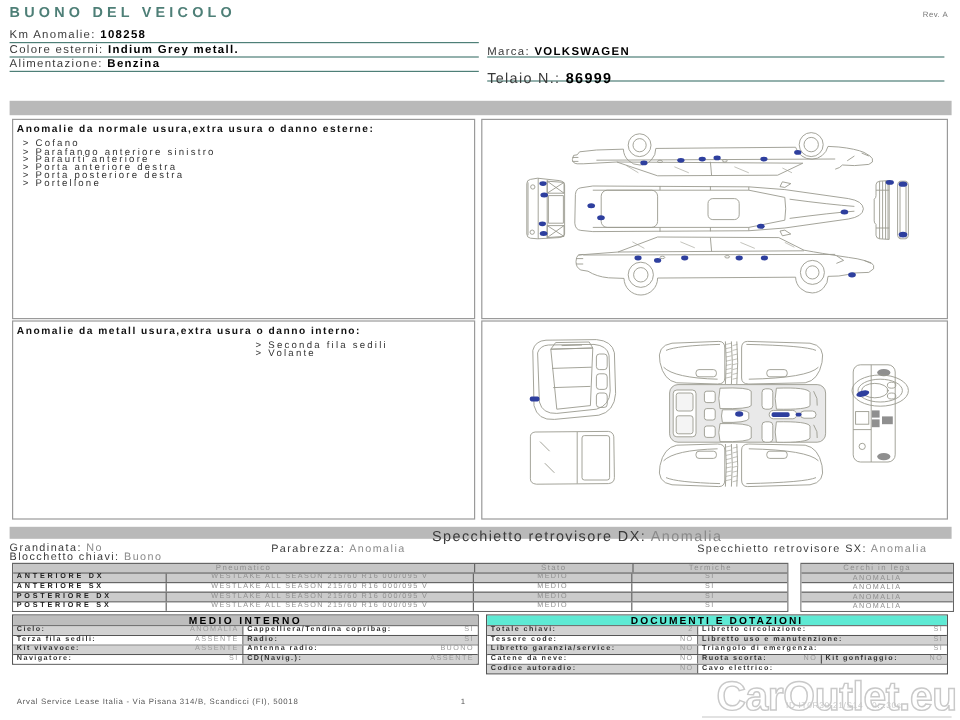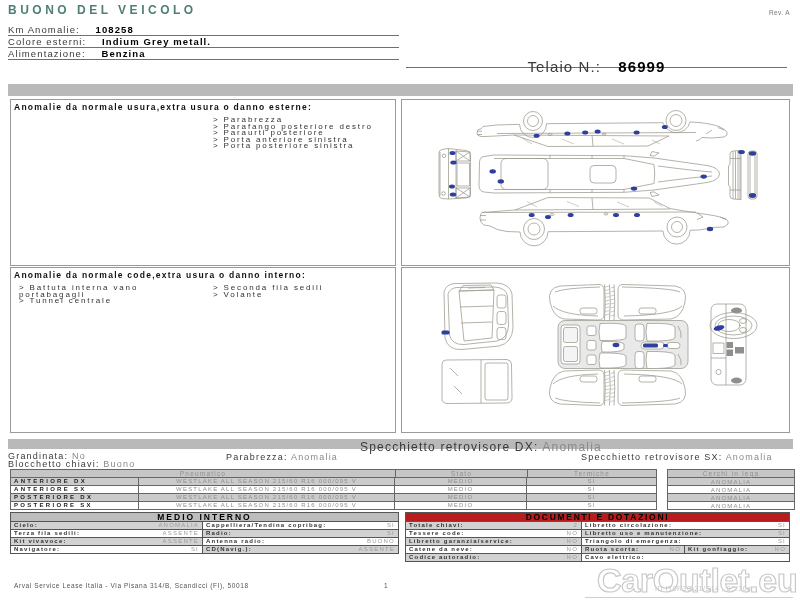--- a/index.html
+++ b/index.html
@@ -1,52 +1,53 @@
 <!DOCTYPE html>
 <html><head>
 <meta charset="utf-8">
 <style>
   * { margin:0; padding:0; box-sizing:border-box; }
   html,body { width:800px; height:600px; background:#ffffff; font-family:"Liberation Sans", sans-serif; overflow:hidden; }
   #page { position:relative; width:800px; height:600px; background:#fff; }
   .abs { position:absolute; }
   .lbl { color:#3a3a3a; }
-  .val { color:#000; font-weight:bold;margin-left:12px; }
+  .val { color:#000; font-weight:bold; }
   .tealline { border-bottom:1px solid #4e7f77; }
 </style>
 </head>
 <body>
 <div id="page">
 
   <div class="abs" style="left:8px; top:3px; font-size:12px; font-weight:bold; color:#4e7f77; letter-spacing:3.5px;">BUONO DEL VEICOLO</div>
 
   <div class="abs" style="left:769px; top:9px; font-size:6.5px; letter-spacing:0.4px; color:#777;">Rev. A</div>
 
   <div class="abs tealline" style="left:8px; top:24px; width:391px; height:12px; font-size:9.5px; letter-spacing:1.1px;"><span class="lbl">Km Anomalie: </span><span class="val">108258</span></div>
 
   <div class="abs tealline" style="left:8px; top:48px; width:391px; height:12px; font-size:9.5px; letter-spacing:1.1px;"><span class="lbl">Alimentazione: </span><span class="val">Benzina</span></div>
 
   <div class="abs tealline" style="left:8px; top:36px; width:391px; height:12px; font-size:9.5px; letter-spacing:1.1px;"><span class="lbl">Colore esterni: </span><span class="val">Indium Grey metall.</span></div>
 
 
-
-
-  <div class="abs tealline" style="left:406px; top:58.1px; width:381px; height:10.2px; font-size:15px; letter-spacing:1.1px;text-align:center;"><span class="lbl">Telaio N.: </span><span class="val">86999</span></div>
+  <div class="abs tealline" style="left:406px; top:37.7px; width:381px; height:10.2px; font-size:9.5px; letter-spacing:1.1px;"><span class="lbl">Marca: </span><span class="val">VOLKSWAGEN</span></div>
+
+
+  <div class="abs tealline" style="left:406px; top:58.1px; width:381px; height:10.2px; font-size:12px; letter-spacing:1.1px;"><span class="lbl">Telaio N.: </span><span class="val">86999</span></div>
 
 
   <div class="abs" style="left:8px; top:84px; width:785px; height:12px; background:#b9b9b9;"></div>
 
   <div class="abs" style="left:10px; top:99px; width:386px; height:167px; border:1px solid #9a9a9a; background:#fff;">
 
     <div style="margin:2px 0 0 3px; font-size:8.5px; letter-spacing:1.25px; font-weight:bold; color:#111;">Anomalie da normale usura,extra usura o danno esterne:</div>
 
-
-    <div style="position:absolute; left:202px; top:17px; font-size:8px; letter-spacing:1.85px; color:#333; line-height:6.6px;">
-      &gt; Parabrezza<br>&gt; Parafango posteriore destro<br>&gt; Paraurti posteriore<br>&gt; Porta anteriore sinistra<br>&gt; Porta posteriore sinistra
-    </div>
+    <div style="position:absolute; left:8px; top:17px; font-size:8px; letter-spacing:1.85px; color:#333; line-height:6.6px;">
+      &gt; Cofano<br>&gt; Parafango anteriore sinistro<br>&gt; Paraurti anteriore<br>&gt; Porta anteriore destra<br>&gt; Porta posteriore destra<br>&gt; Portellone
+    </div>
+
   </div>
 
   <div class="abs" style="left:401px; top:99px; width:389px; height:167px; border:1px solid #9a9a9a; background:#fff;">
     <svg width="387" height="165" viewBox="0 0 387 165" id="extsvg" fill="none" stroke="#9a9a8e" stroke-width="0.75">
 
       <path d="M37,53 Q37,50 40,49.5 L46,48.5 L64,50.5 Q68,51 68.5,54 L68.5,95 Q68,97.5 64,98 L46,99 L40,98.5 Q37,98 37,95 Z"></path>
       <path d="M46.5,48.5 L46.5,99 M54,50 L54,98.5 M38,52 L38,96"></path>
 
       <path d="M54,51 L68,52 L68,61 L54,61 Z M54,51 L68,61 M68,52 L54,61"></path>
 
@@ -154,25 +155,22 @@
       <g fill="#2e3f9e" stroke="none">
         <ellipse cx="339.5" cy="52" rx="3.4" ry="2"></ellipse>
         <ellipse cx="350.5" cy="53.5" rx="3.6" ry="2.2"></ellipse>
         <ellipse cx="350.5" cy="95.5" rx="3.6" ry="2.4"></ellipse>
       </g>
     </svg>
   </div>
 
   <div class="abs" style="left:10px; top:267px; width:386px; height:166px; border:1px solid #9a9a9a; background:#fff;">
 
-    <div style="margin:2px 0 0 3px; font-size:8.5px; letter-spacing:1.25px; font-weight:bold; color:#111;">Anomalie da normale code,extra usura o danno interno:</div>
-
-    <div style="position:absolute; left:8px; top:17px; font-size:8px; letter-spacing:1.85px; color:#333; line-height:6.6px; width:180px;">
-      &gt; Battuta interna vano portabagagli<br>&gt; Tunnel centrale
-    </div>
+    <div style="margin:2px 0 0 3px; font-size:8.5px; letter-spacing:1.25px; font-weight:bold; color:#111;">Anomalie da metall usura,extra usura o danno interno:</div>
+
 
     <div style="position:absolute; left:202px; top:17px; font-size:8px; letter-spacing:1.85px; color:#333; line-height:6.6px;">
       &gt; Seconda fila sedili<br>&gt; Volante
     </div>
   </div>
 
   <div class="abs" style="left:401px; top:267px; width:389px; height:166px; border:1px solid #9a9a9a; background:#fff;">
     <svg width="387" height="164" viewBox="0 0 387 164" id="intsvg" fill="none" stroke="#9a9a8e" stroke-width="0.75">
 
       <path d="M42,24 Q44,16 53,15.5 L95,15 Q108,16 110,26 L111,60 Q110,75 97,78 L60,81.5 Q46,82.5 43,70 Z"></path>
@@ -378,21 +376,21 @@
         </div>
       <div style="flex:1; background:#d2d2d2; display:flex; justify-content:space-between; padding:0 3px;">
           <span style="color:#333; font-weight:bold;">CD(Navig.):</span>
           <span style="color:#9a9a9a;">ASSENTE</span>
         </div>
     </div>
   </div>
 
   <div class="abs" id="documenti" style="left:405px; top:512px; width:385px; border:1px solid #555;">
 
-    <div style="height:8px; background:#b91c1c; color:#000; font-size:8.5px; font-weight:bold; text-align:center; line-height:8.5px; letter-spacing:1.7px;">DOCUMENTI E DOTAZIONI</div>
+    <div style="height:8px; background:#5eead4; color:#000; font-size:8.5px; font-weight:bold; text-align:center; line-height:8.5px; letter-spacing:1.7px;">DOCUMENTI E DOTAZIONI</div>
 
     <div style="display:flex; height:8px; font-size:6px; letter-spacing:1.2px; line-height:7px; border-top:1px solid #555;">
       <div style="width:176px; background:#d2d2d2; border-right:1px solid #555; display:flex; justify-content:space-between; padding:0 3px;">
           <span style="color:#333; font-weight:bold;">Totale chiavi:</span>
           <span style="color:#9a9a9a;">2</span>
         </div>
       <div style="flex:1; background:#fff; display:flex; justify-content:space-between; padding:0 3px;">
           <span style="color:#333; font-weight:bold;">Libretto circolazione:</span>
           <span style="color:#9a9a9a;">SI</span>
         </div>

